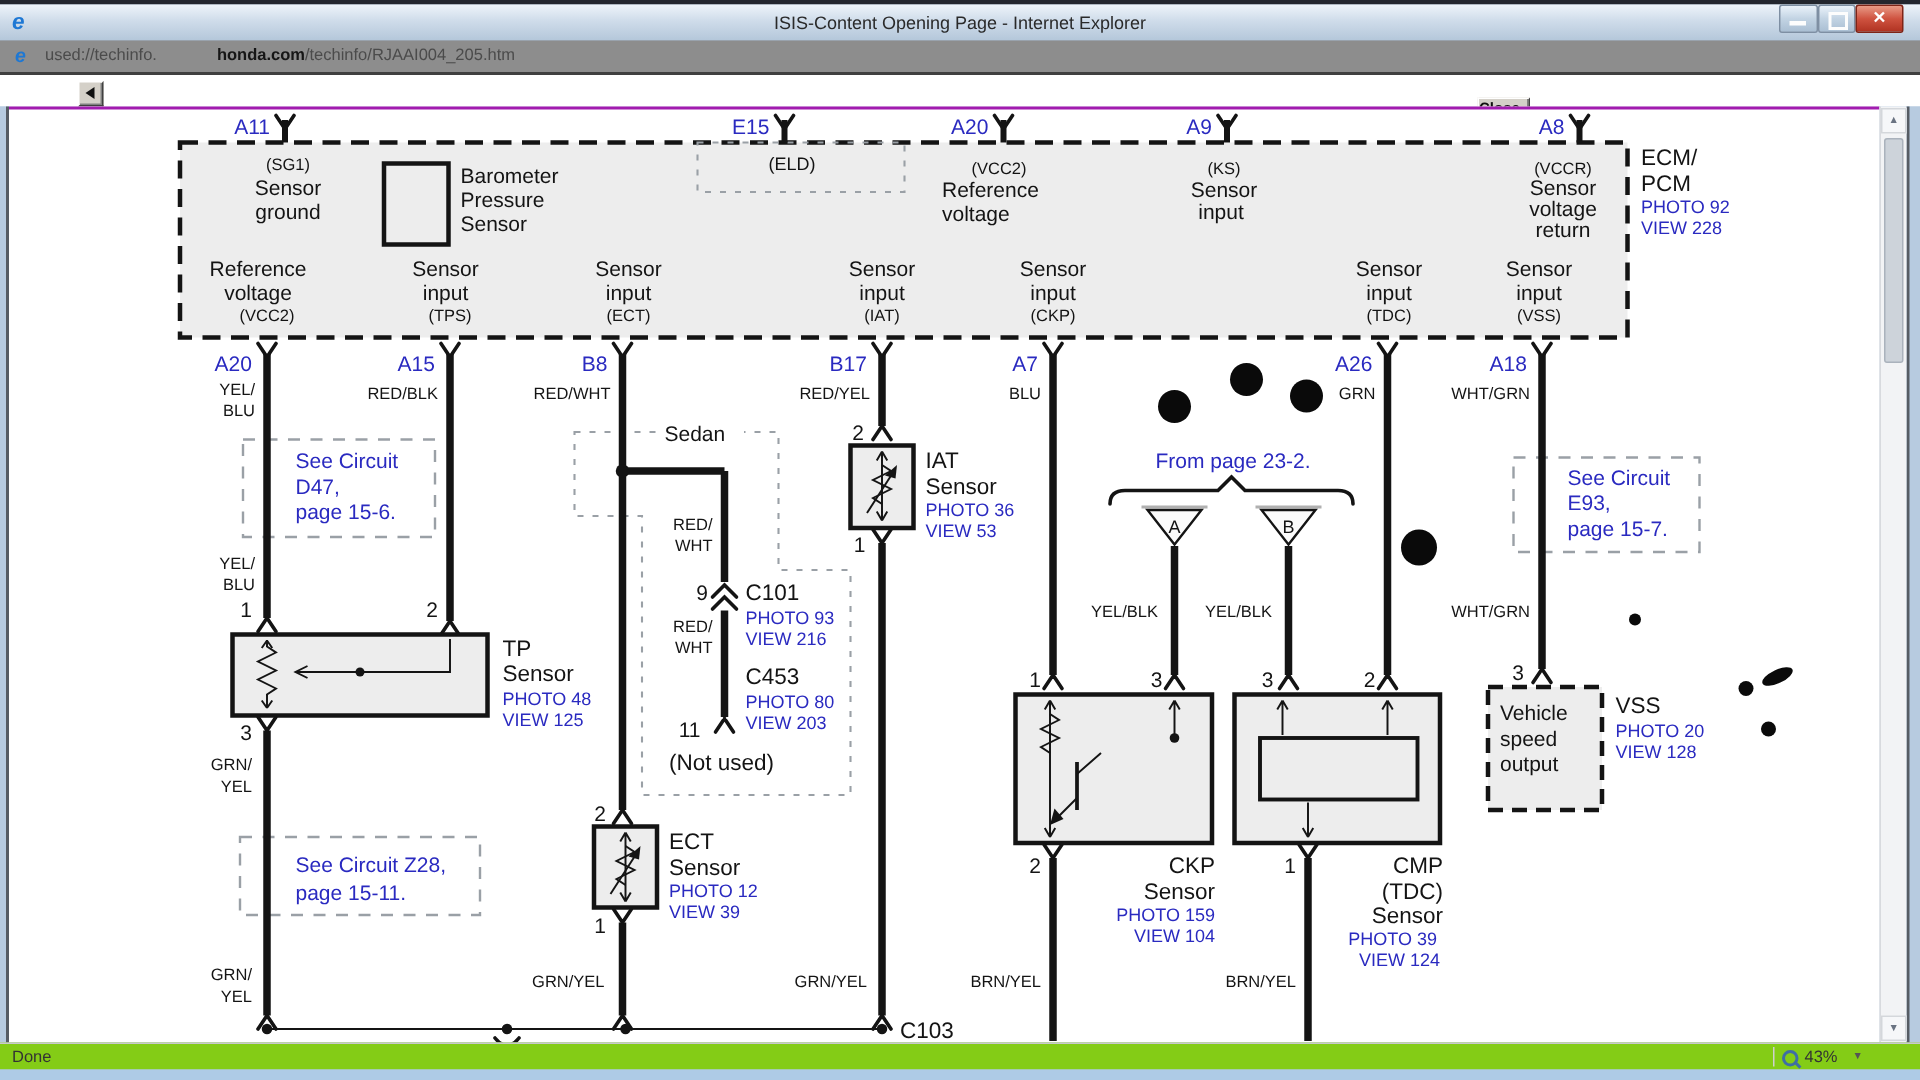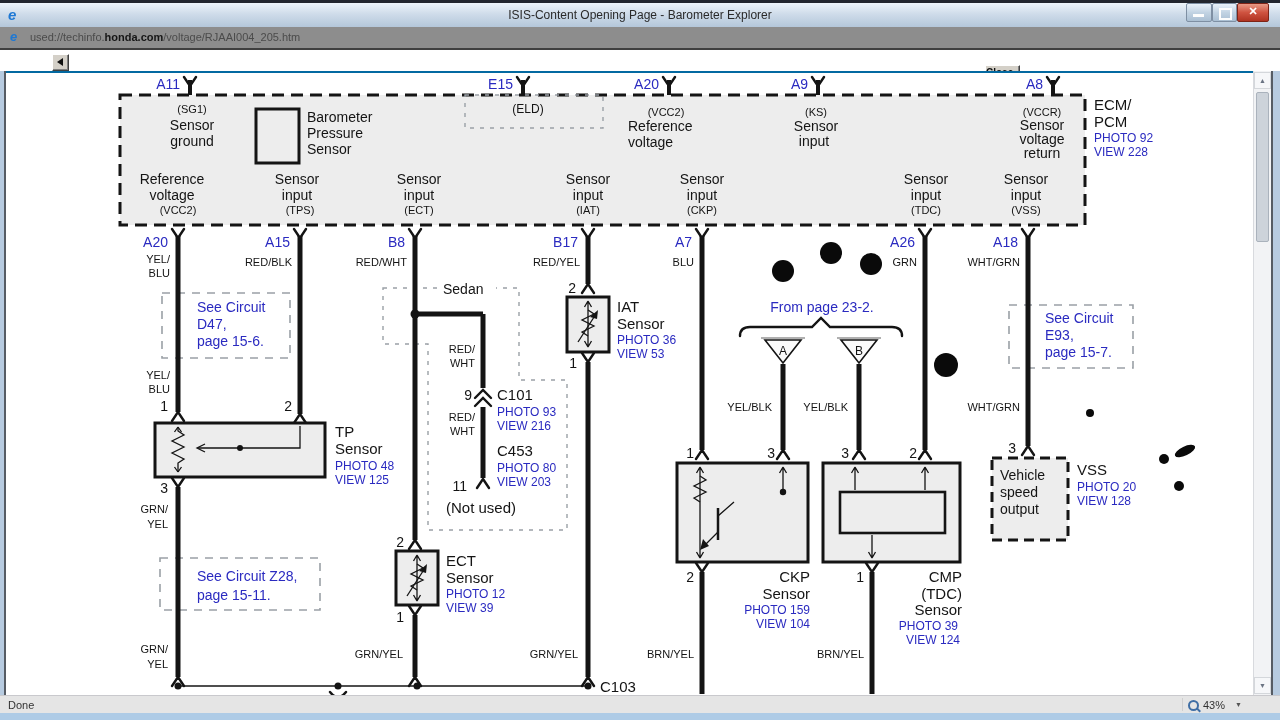--- a/index.html
+++ b/index.html
@@ -21,47 +21,47 @@
   #btn-close{left:1237px;width:30px;background:linear-gradient(#e89a86,#cf5340 50%,#b03322);border-color:#7e2417;}
   #btn-min i{position:absolute;left:6px;bottom:4px;width:11px;height:3px;background:#fdfdfd;}
   #btn-max i{position:absolute;left:6px;top:4px;width:9px;height:8px;border:2px solid #fdfdfd;}
   #btn-close i{position:absolute;left:0;top:1px;width:100%;text-align:center;
     color:#fff;font-size:11px;font-weight:bold;font-style:normal;}
 
   #urlbar{left:0;top:27px;width:1280px;height:21px;background:#8d8d8d;
     border-bottom:2px solid #3f3f3f;}
   #ie-logo-url{left:10px;top:2px;font-size:13px;font-weight:bold;font-style:italic;color:#1e78d4;}
   #url-text{left:30px;top:4px;font-size:11px;color:#4b4b4b;}
-  #url-text .domain{color:#161616;font-weight:bold;}
+  #url-text .domain{color:#161616;font-weight:bold;margin-left:40px;}
 
   #toolbar{left:0;top:50px;width:1280px;height:21px;background:#ffffff;}
   .btn95{background:#d4d0c8;border-top:1px solid #fff;border-left:1px solid #fff;
     border-right:1px solid #404040;border-bottom:1px solid #404040;
     box-shadow:inset -1px -1px 0 #808080;}
   #back-btn{left:52px;top:4px;width:15px;height:15px;}
   #back-icon{position:absolute;left:4px;top:3px;width:0;height:0;
     border-top:4px solid transparent;border-bottom:4px solid transparent;border-right:6px solid #101010;}
   #close-page-btn{left:985px;top:5px;width:33px;height:14px;font-size:10px;font-weight:bold;
     line-height:13px;color:#101010;margin-top:10px;}
 
   #content{left:6px;top:71px;width:1247px;height:624px;background:#ffffff;
-    border-top:2px solid #0369a1;box-sizing:border-box;}
+    border-top:2px solid #a21caf;box-sizing:border-box;}
   #left-frame{left:0;top:71px;width:6px;height:624px;background:#b7cbe0;border-right:2px solid #565c64;box-sizing:border-box;}
   #right-frame{left:1271px;top:71px;width:9px;height:624px;background:#b7cbe0;border-left:2px solid #565c64;box-sizing:border-box;}
 
   
   #scrollbar{left:1253px;top:71px;width:18px;height:624px;background:#f2f3f5;border-left:1px solid #d8dade;box-sizing:border-box;}
   .sb-btn{left:1254px;width:17px;height:17px;background:#f6f7f9;border:1px solid #d4d7db;box-sizing:border-box;text-align:center;
     font-size:7px;color:#6a7382;line-height:15px;}
   #sb-up{top:72px;}
   #sb-down{top:677px;}
   #sb-thumb{left:1256px;top:92px;width:13px;height:150px;background:#cdd3da;border:1px solid #aab2bc;border-radius:2px;box-sizing:border-box;}
 
   
-  #statusbar{left:0;top:695px;width:1280px;height:18px;background:#e5e5e5;border-top:1px solid #c9c9cd;box-sizing:border-box;}
+  #statusbar{left:0;top:695px;width:1280px;height:18px;background:#84cc16;border-top:1px solid #c9c9cd;box-sizing:border-box;}
   #status-text{left:8px;top:3px;font-size:11px;color:#333;}
   #zoom-cluster{left:1188px;top:2px;font-size:11px;color:#333;}
   #zoom-sep{left:1182px;top:2px;width:1px;height:13px;background:#cfcfcf;}
   #mag-icon{position:absolute;left:0px;top:2px;width:7px;height:7px;border:2px solid #3f6ea5;border-radius:50%;}
   #mag-icon i{position:absolute;left:6px;top:7px;width:5px;height:2px;background:#3f6ea5;transform:rotate(45deg);}
   #zoom-value{position:absolute;left:15px;top:1px;}
   #zoom-caret{position:absolute;left:47px;top:3px;font-size:7px;color:#555;}
   #bottom-edge{left:0;top:713px;width:1280px;height:7px;background:#aecbe6;}
 
   
@@ -88,35 +88,35 @@
   .mid{text-anchor:middle;}
   .blob{fill:#0a0a0a;}
 </style>
 </head>
 <body>
 
 <div class="abs" id="top-edge"></div>
 
 <div class="abs" id="titlebar">
   <span class="abs" id="ie-logo-title">e</span>
-  <div id="title-text">ISIS-Content Opening Page - Barometer Explorer</div>
+  <div id="title-text">ISIS-Content Opening Page - Internet Explorer</div>
 </div>
 <div class="abs winbtn" id="btn-min">
     <i></i>
   </div>
 <div class="abs winbtn" id="btn-max">
     <i></i>
   </div>
 <div class="abs winbtn" id="btn-close">
     <i>✕</i>
   </div>
 
 <div class="abs" id="urlbar">
   <span class="abs" id="ie-logo-url">e</span>
-  <span class="abs" id="url-text"><span>used://techinfo.</span><span class="domain">honda.com</span><span>/voltage/RJAAI004_205.htm</span></span>
+  <span class="abs" id="url-text"><span>used://techinfo.</span><span class="domain">honda.com</span><span>/techinfo/RJAAI004_205.htm</span></span>
 </div>
 
 <div class="abs" id="toolbar">
   <div class="abs btn95" id="back-btn">
       <span id="back-icon"></span>
     </div>
   <div class="abs btn95" id="close-page-btn">Close</div>
 </div>
 
 <div class="abs" id="left-frame"></div>

